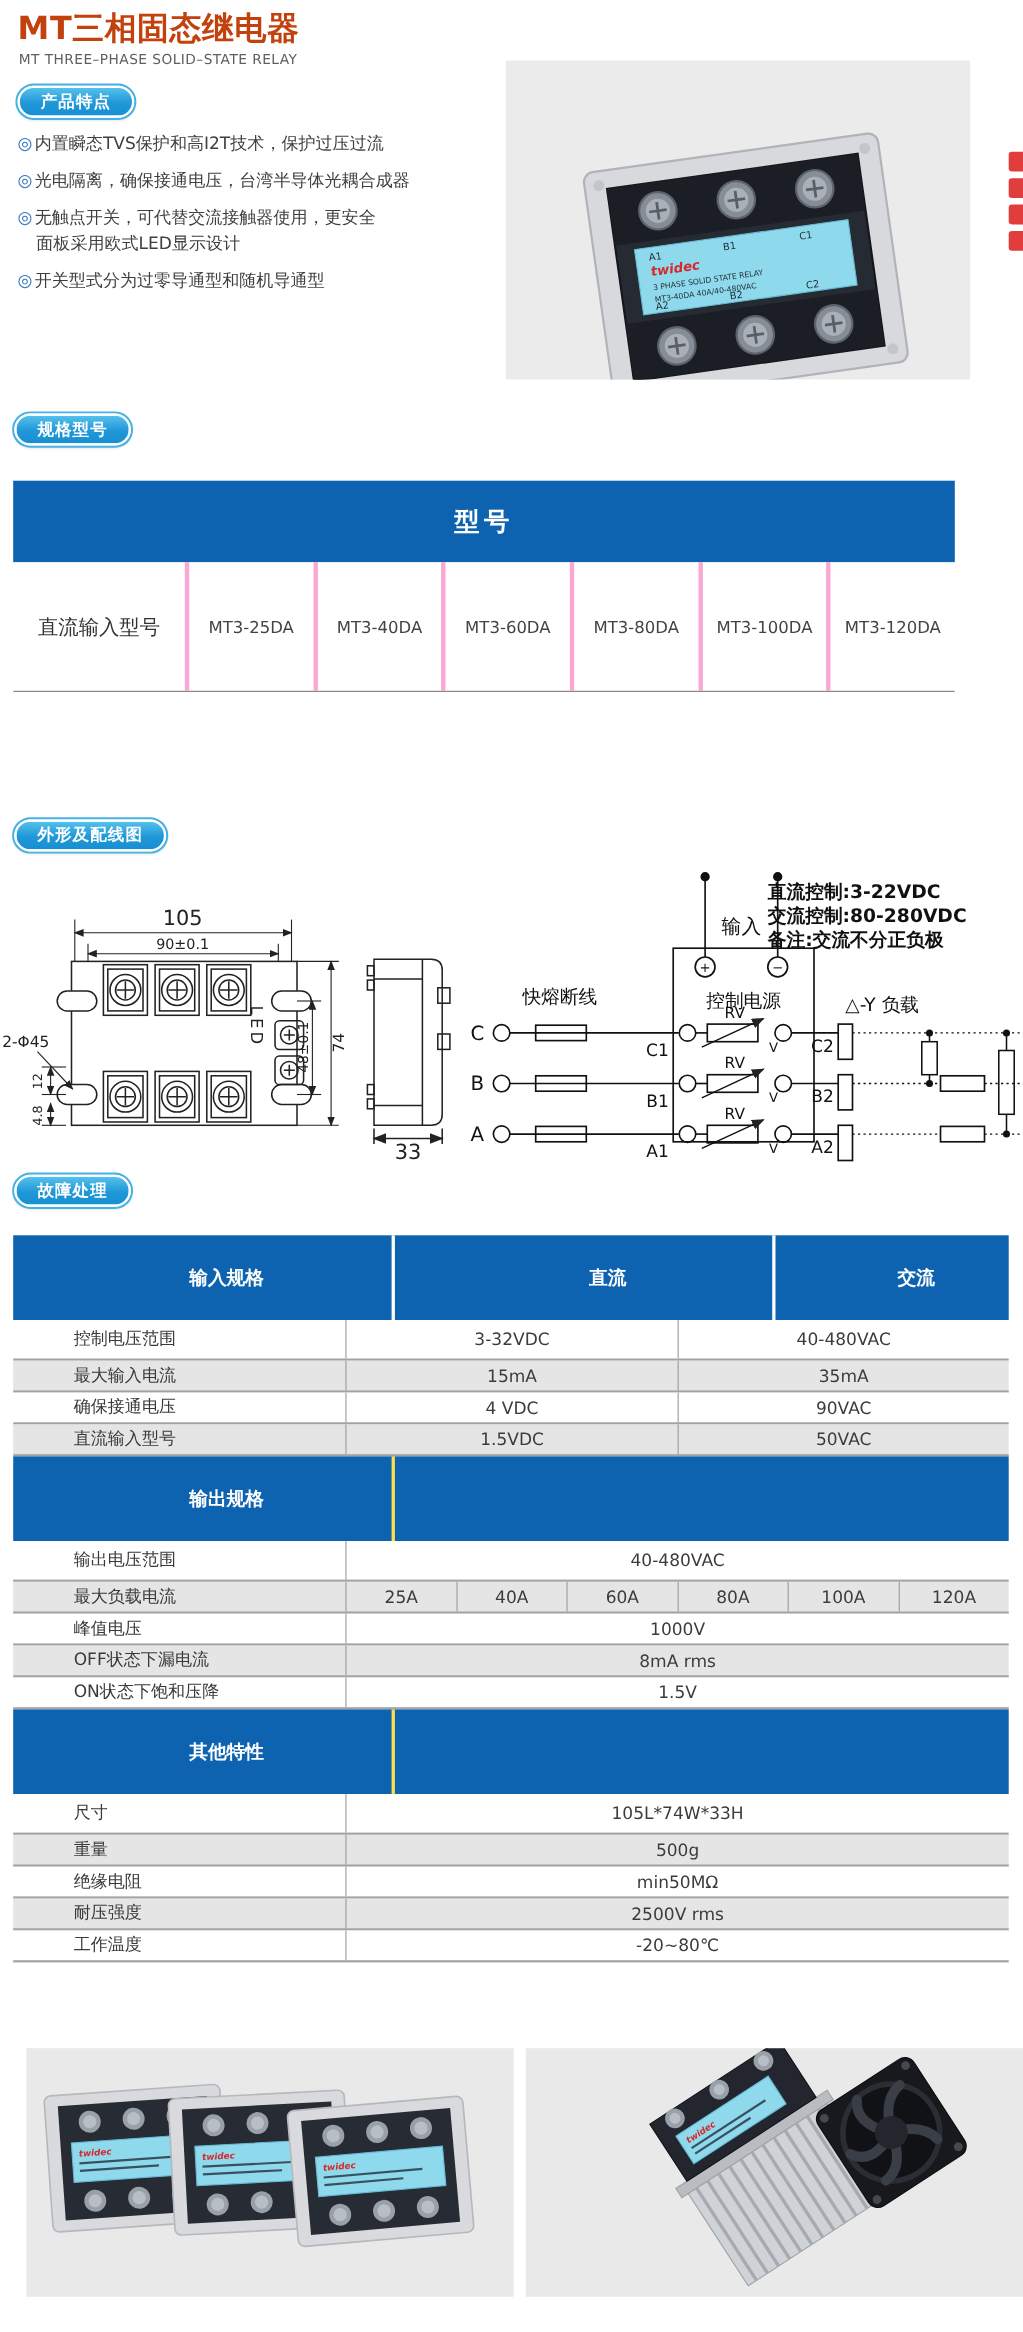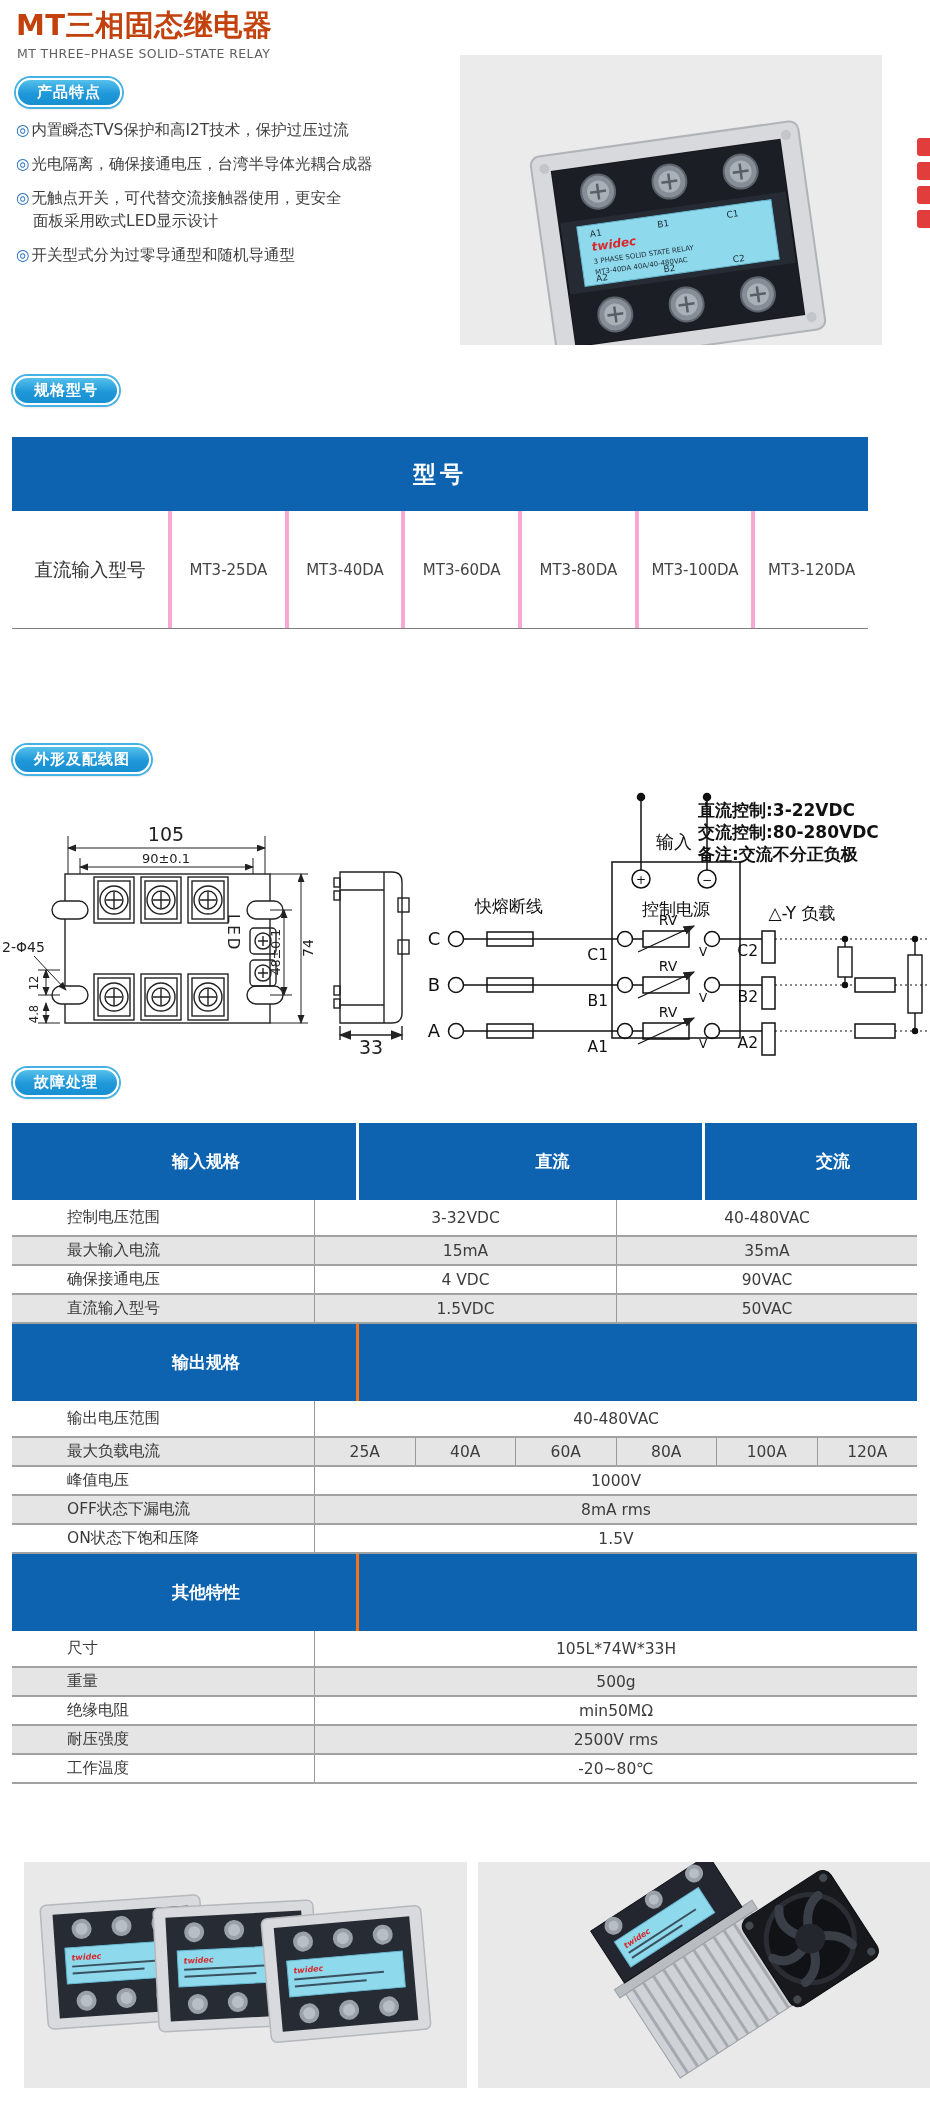--- a/index.html
+++ b/index.html
@@ -48,21 +48,21 @@
   
   .diagram-svg { position:absolute; left:0; top:790px; }
 
   
   .spec-table { position:absolute; left:12px; top:1123px; width:905px; }
   .st-header { display:flex; height:77px; background:#0d63b0; color:#fff; font-weight:bold; font-size:17px; }
   .st-header > div { display:flex; align-items:center; justify-content:center;margin-left:44px; }
   .st-h1 { width:303px; border-right:3px solid #fff; }
   .st-h2 { width:302px; border-right:3px solid #fff; }
   .st-h3 { flex:1; }
-  .st-header.single .st-h1 { border-right:3px solid #f97316; }
+  .st-header.single .st-h1 { border-right:3px solid #fde047; }
   .st-rest { flex:1; }
   .st-row { display:flex; height:29px; background:#fff; color:#3c3c3c; font-size:15.5px; border-bottom:2px solid #a2a2a2; }
   .st-row.tall { height:37px; }
   .st-row.gray { background:#e5e5e5; }
   .st-label { width:303px; display:flex; align-items:center; padding-left:55px; border-right:1px solid #9a9a9a; color:#393939; }
   .st-val2 { width:302px; display:flex; align-items:center; justify-content:center; border-right:1px solid #9a9a9a; }
   .st-val2.last { flex:1; border-right:none; }
   .st-span { flex:1; display:flex; align-items:center; justify-content:center; }
   .st-val6 { flex:1; display:flex; align-items:center; justify-content:center; border-right:1px solid #9a9a9a; }
   .st-val6.last { border-right:none; }

